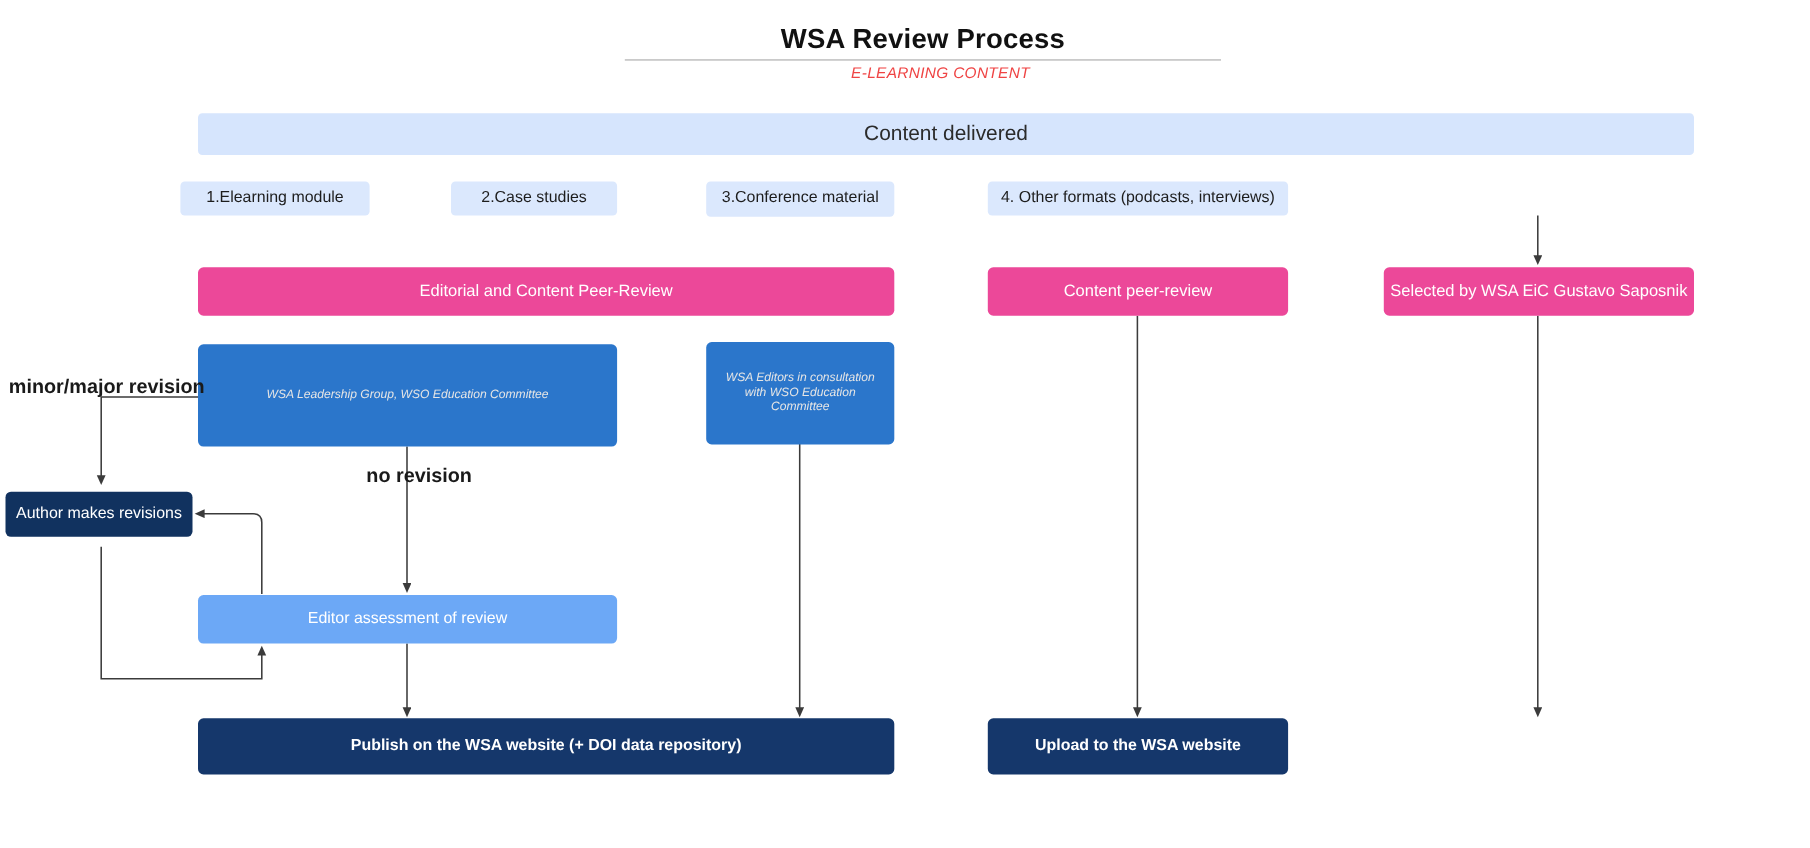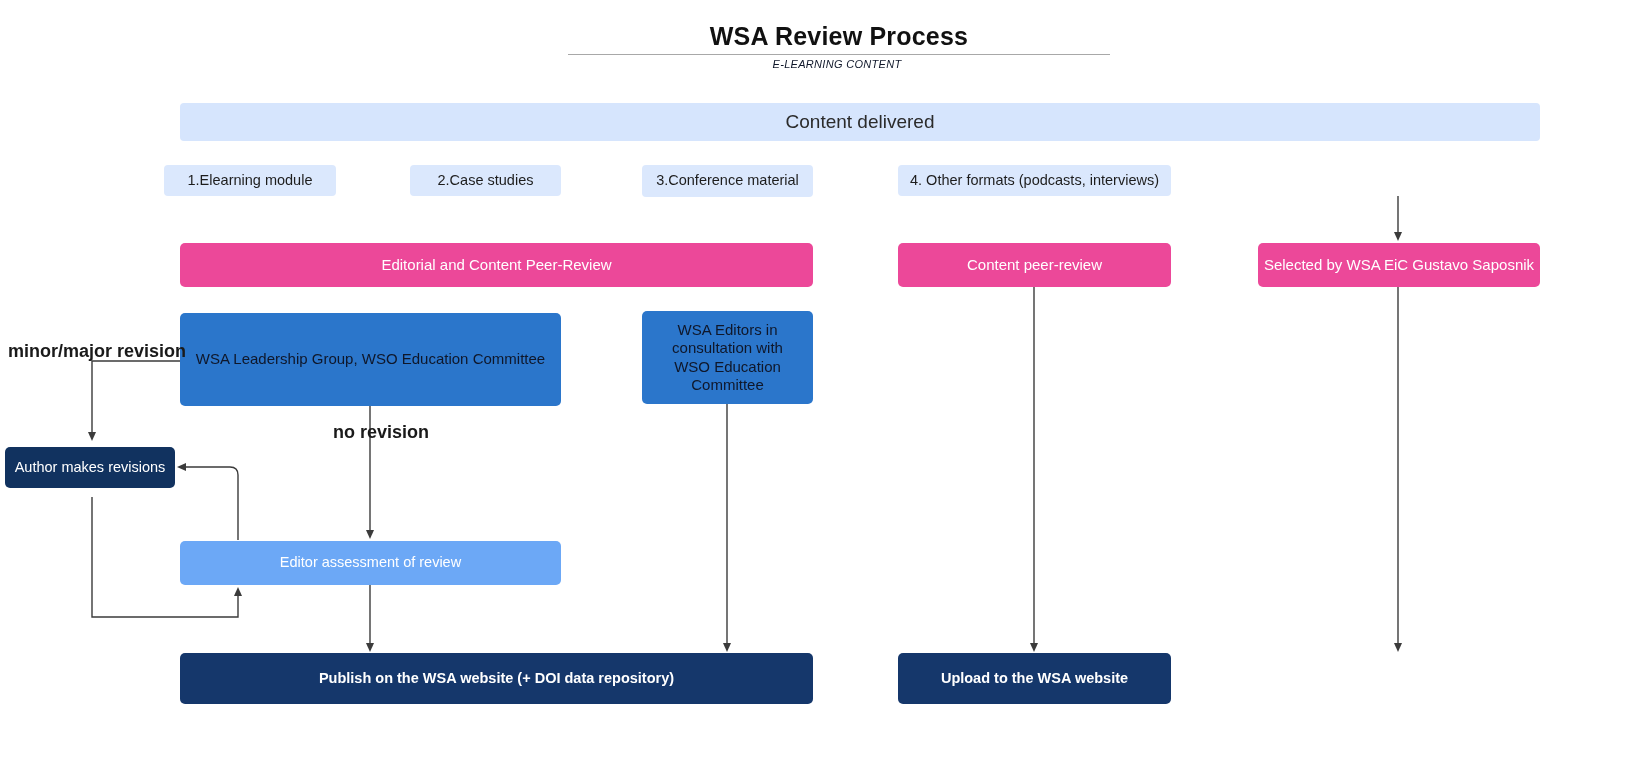--- a/index.html
+++ b/index.html
@@ -7,35 +7,35 @@
        font-family:"Liberation Sans","DejaVu Sans",sans-serif;}
   #stage{position:absolute;left:0;top:0;width:1645px;height:771px;}
 
   .node{position:absolute;box-sizing:border-box;display:flex;align-items:center;
         justify-content:center;text-align:center;border-radius:5px;line-height:1.22;}
 
   
   #title{position:absolute;left:568px;top:22px;width:542px;text-align:center;
          font-size:25px;font-weight:bold;color:#111;letter-spacing:.2px;}
   #title-rule{position:absolute;left:568px;top:54px;width:542px;height:1px;background:#a8a8a8;}
-  #subtitle{position:absolute;left:566px;top:58px;width:542px;text-align:center;
-            font-size:11px;font-style:italic;color:#0f172a;letter-spacing:.3px;}
+  #subtitle{position:absolute;left:584px;top:58px;width:542px;text-align:center;
+            font-size:14px;font-style:italic;color:#ef4444;letter-spacing:.3px;}
 
   
   .banner{background:#d6e5fd;color:#2b2b2b;font-size:19px;border-radius:4px;}
 
   
   .chip{background:#dbe8fd;color:#1d1d1d;font-size:14.5px;border-radius:4px;}
 
   
   .midblue{background:#ec4899;color:#ffffff;font-size:15px;}
   .midblue-sm{background:#6ca8f6;color:#ffffff;font-size:14.5px;}
 
   
-  .strongblue{background:#2b76cb;color:#0f172a;font-size:15px;}
+  .strongblue{background:#2b76cb;color:#e5e5e5;font-size:11px;font-style:italic;}
 
   
   .navy{background:#15376b;color:#ffffff;font-size:14.5px;font-weight:bold;}
   .navy-plain{background:#11325f;color:#ffffff;font-size:14.5px;font-weight:normal;}
 
   
   .edge-label{position:absolute;font-size:18px;font-weight:bold;color:#1a1a1a;
               white-space:nowrap;}
 
   svg#edges{position:absolute;left:0;top:0;width:1645px;height:771px;

